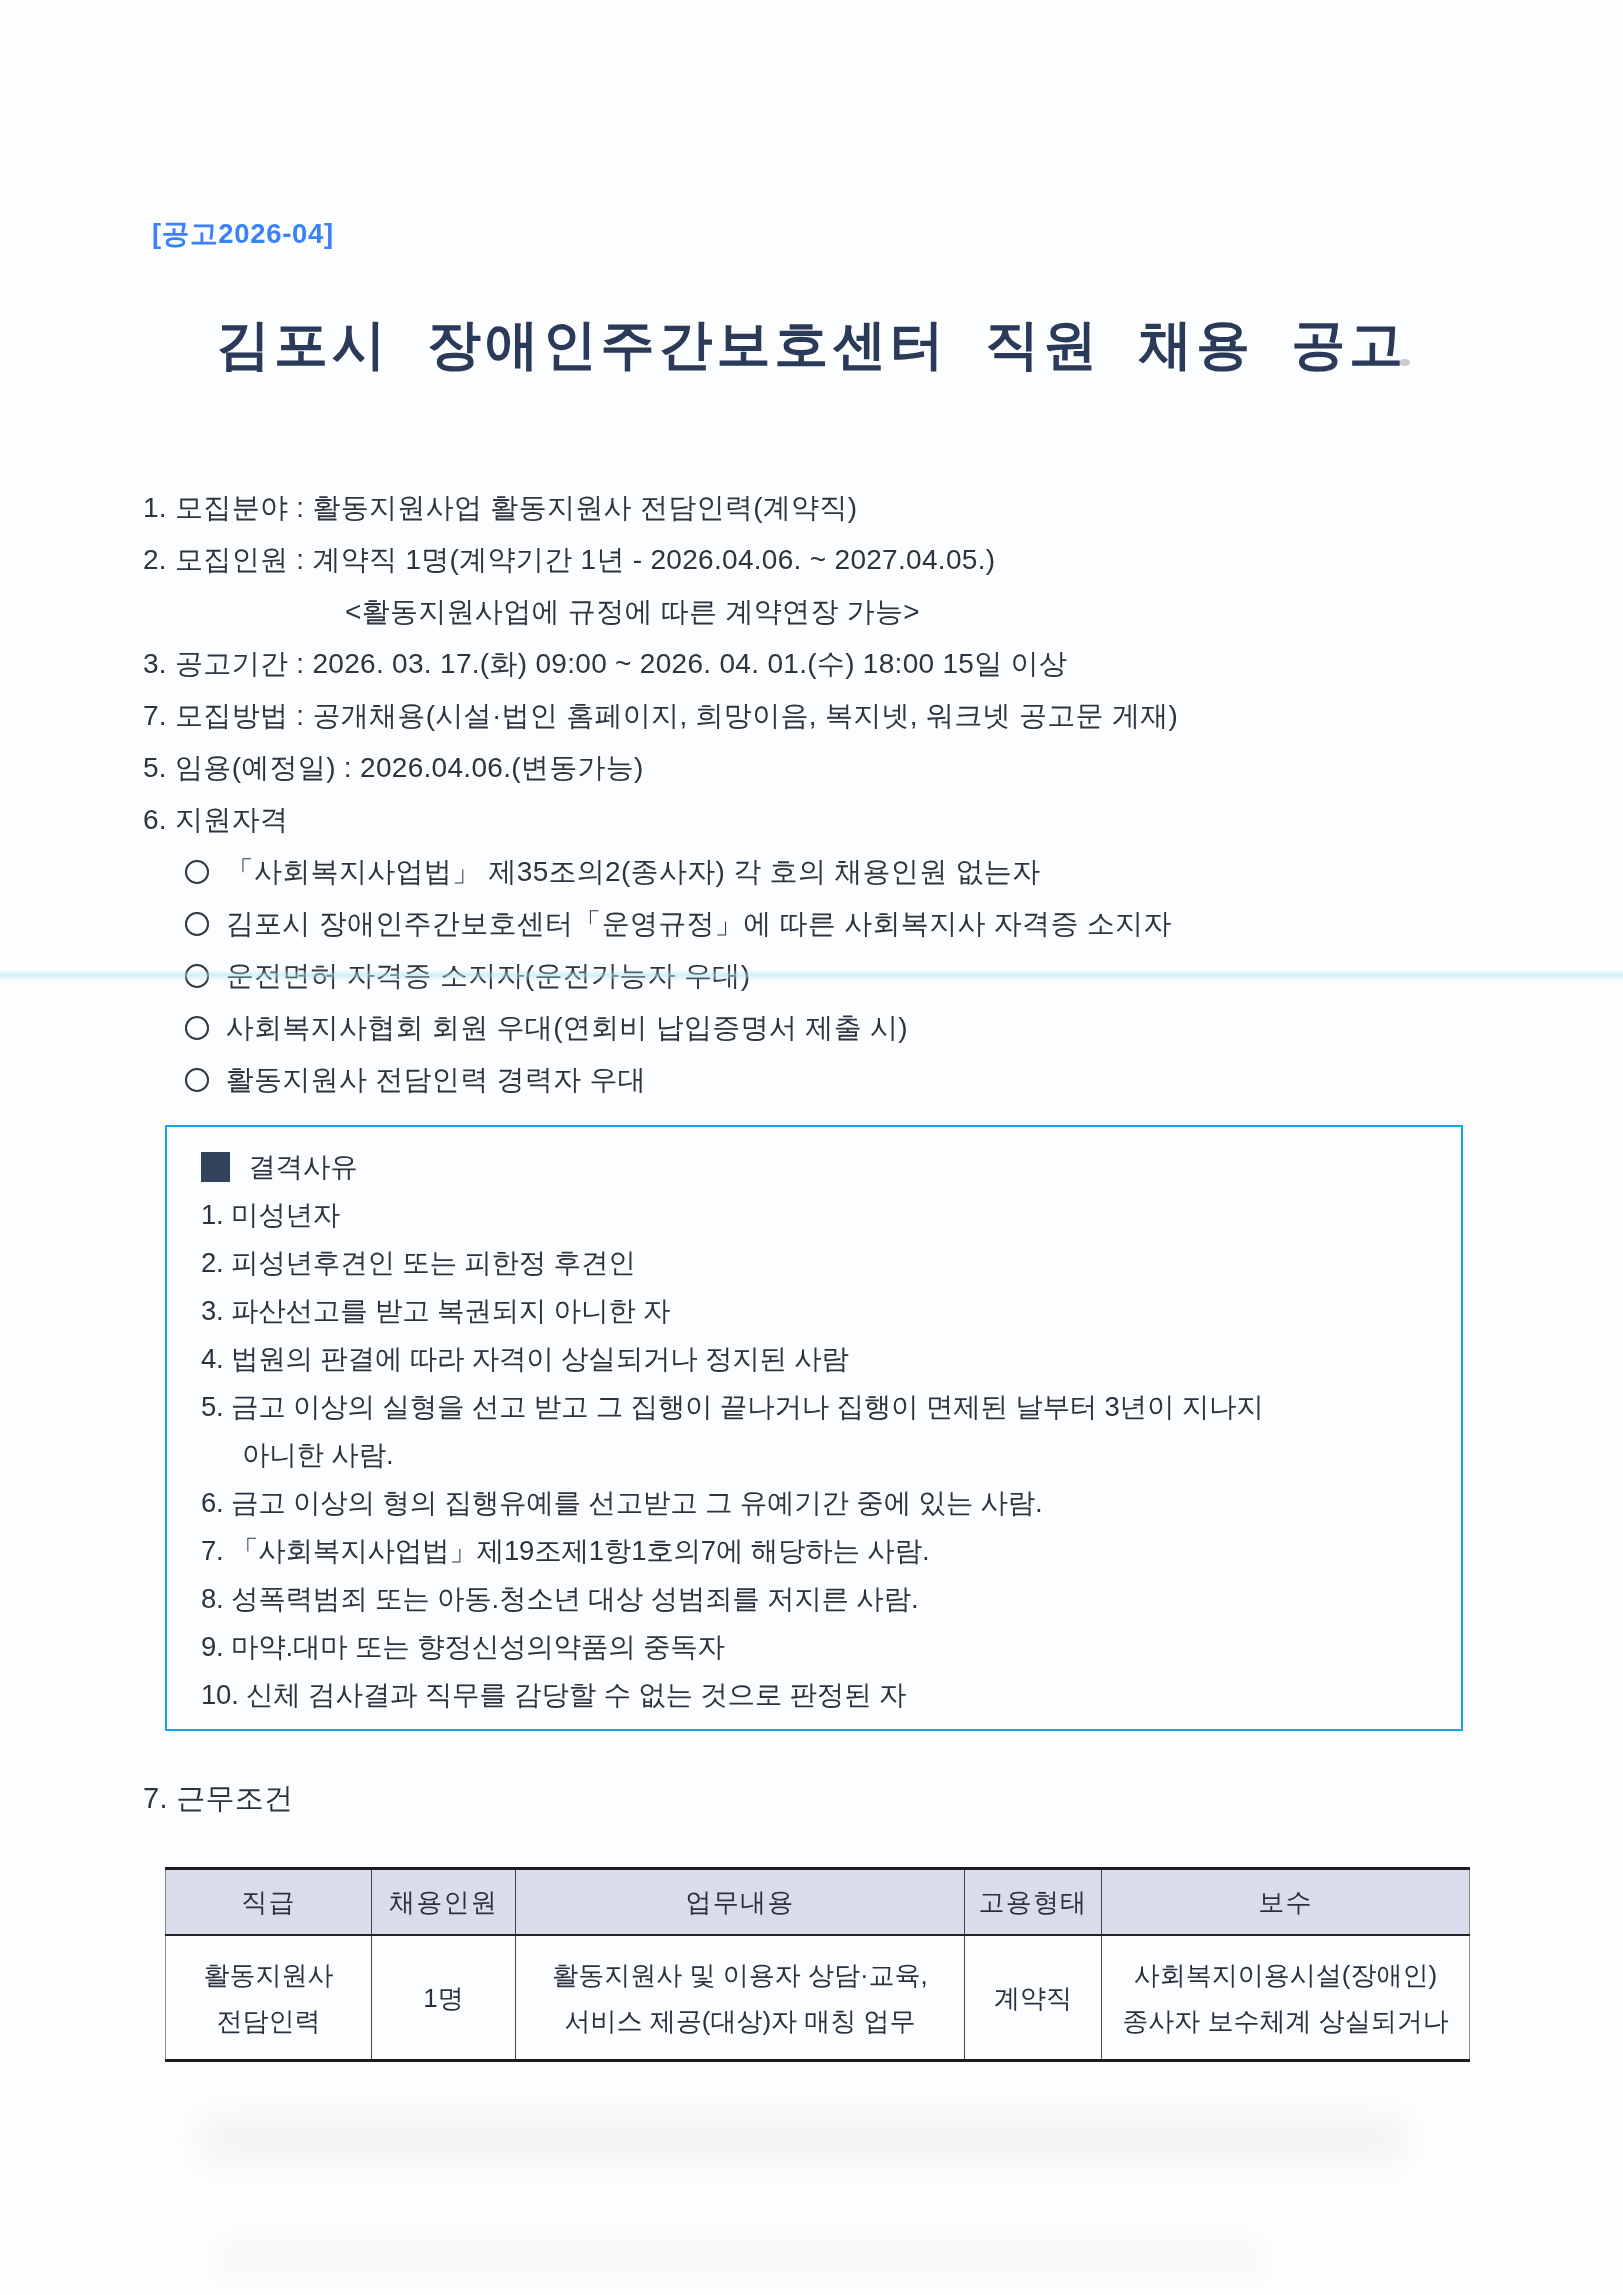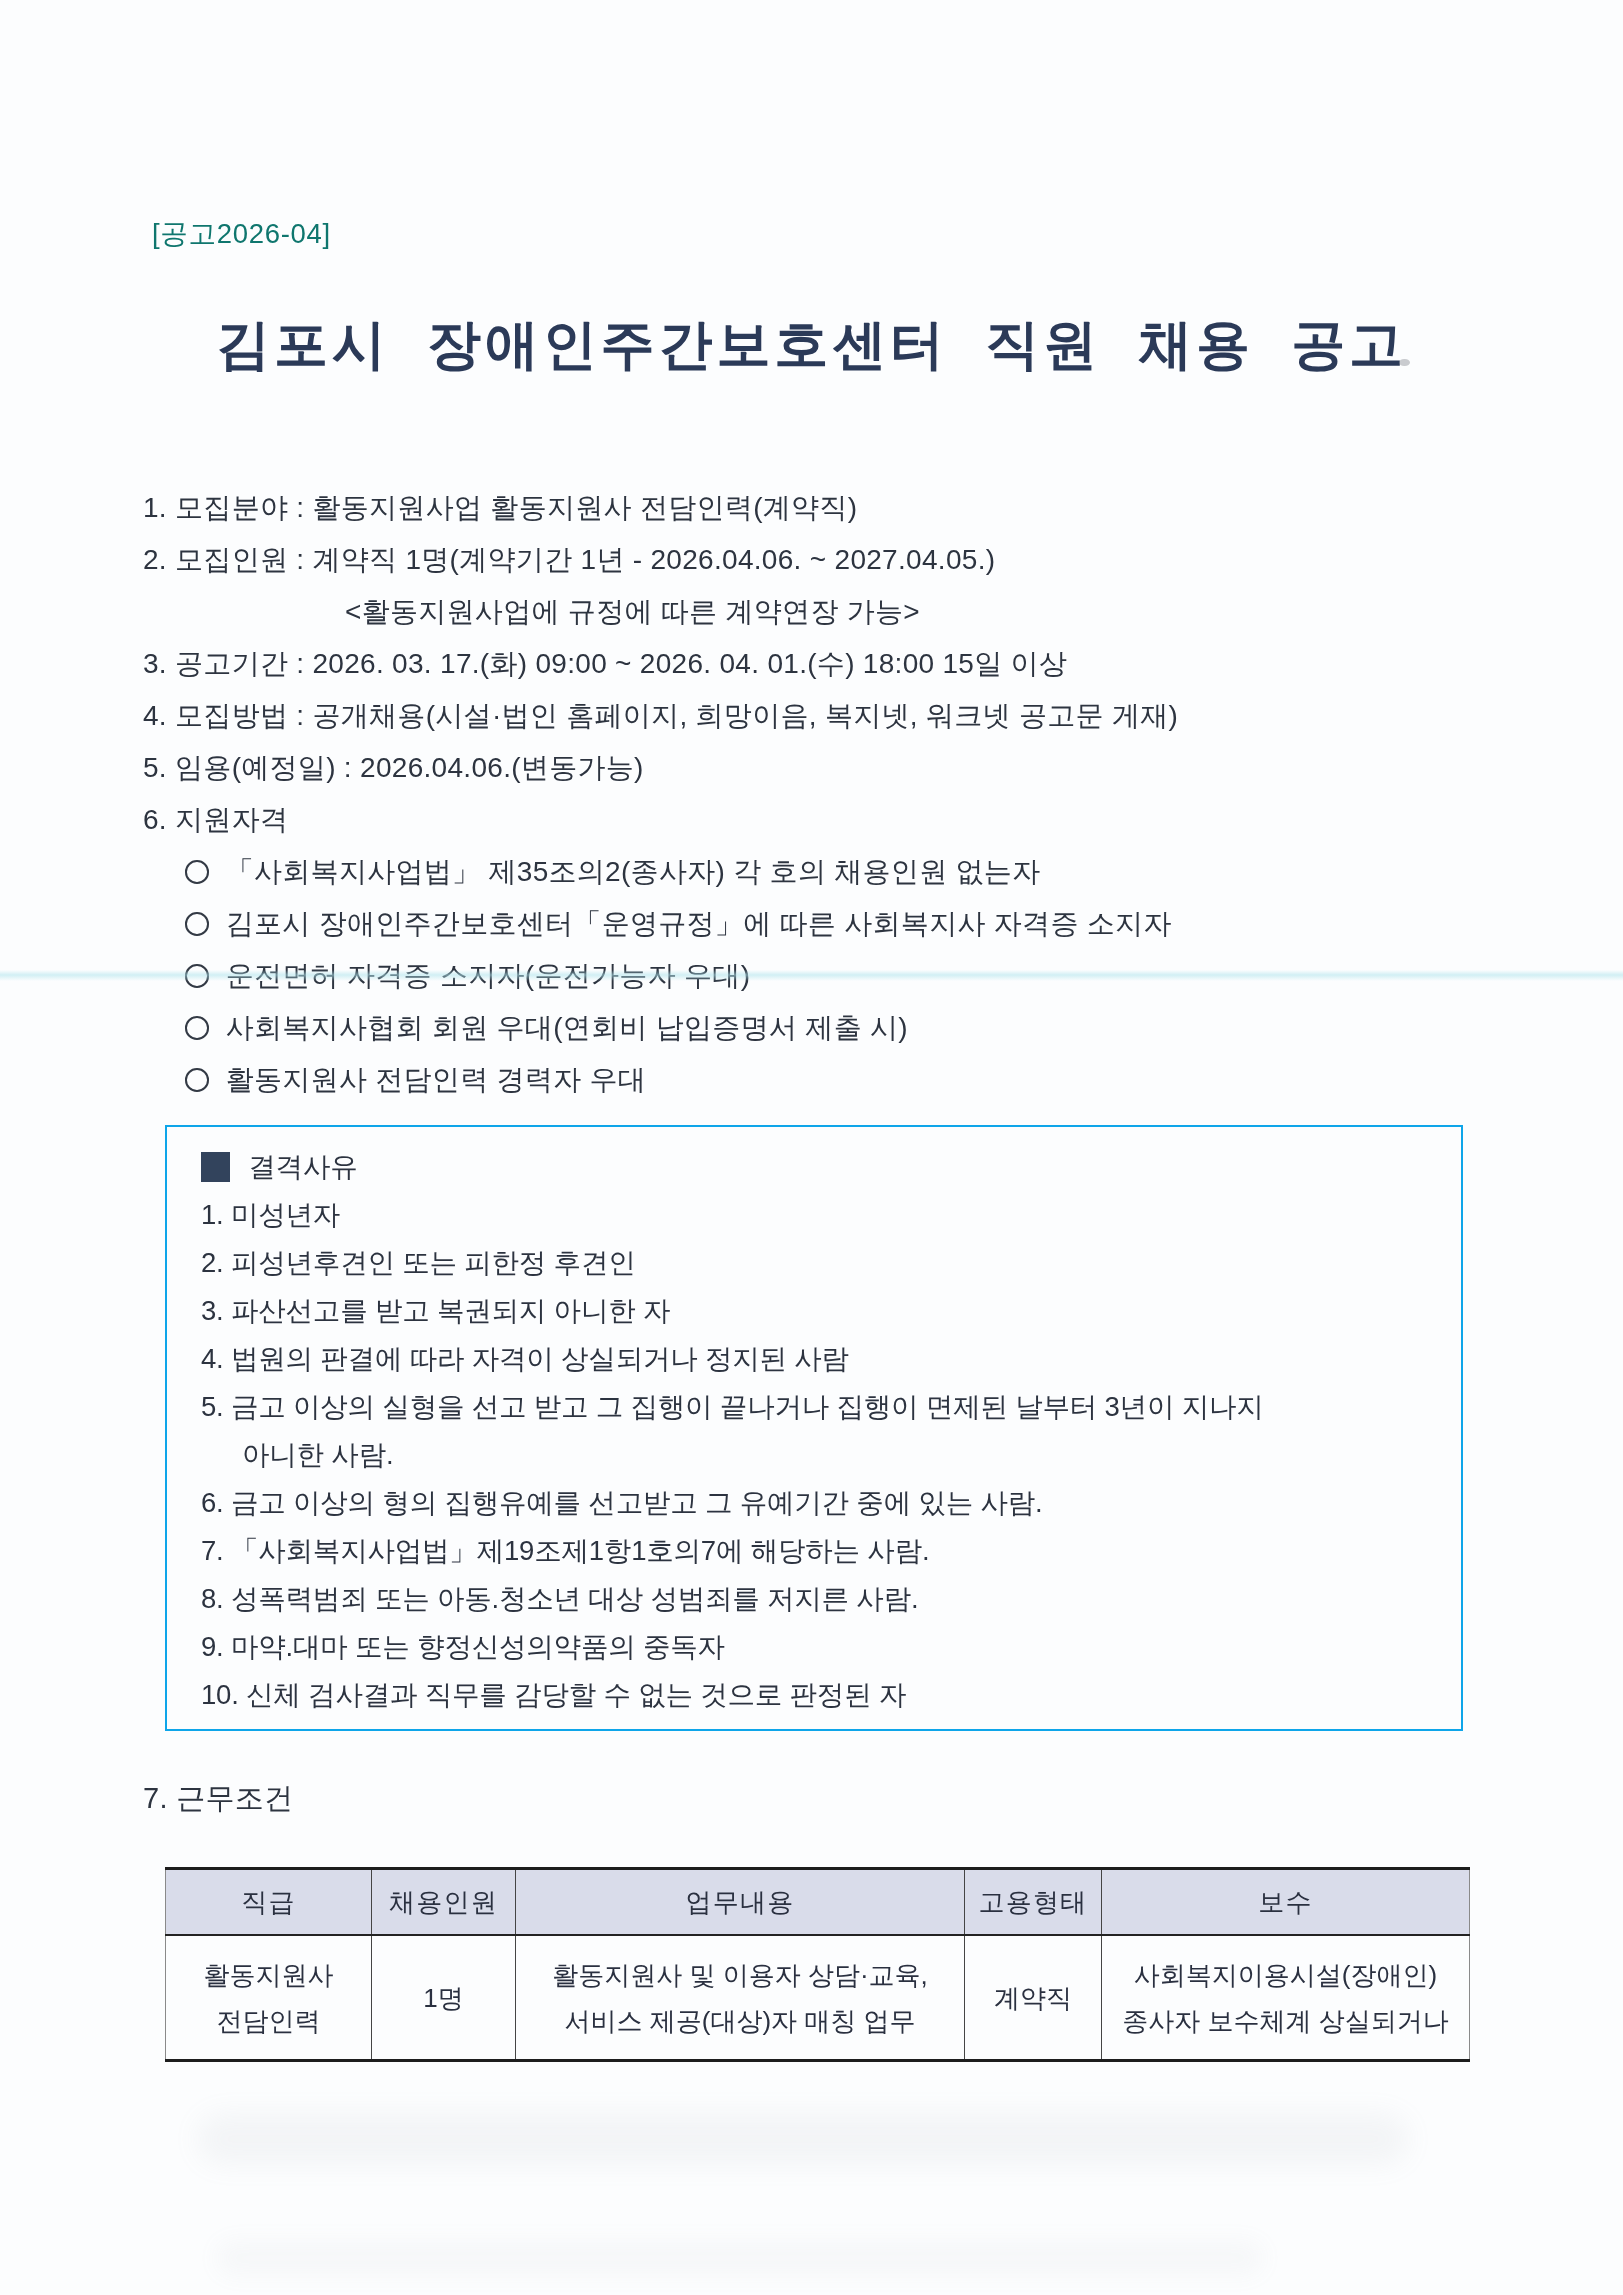--- a/index.html
+++ b/index.html
@@ -4,21 +4,21 @@
 <style>
   html,body { margin:0; padding:0; background:#ffffff; }
   #page {
     position:relative; width:1623px; height:2295px;
     background:#fcfdfe; overflow:hidden;
     color:#2d3440;
     font-family:"Liberation Sans","DejaVu Sans",sans-serif;
   }
   .notice-no {
     position:absolute; left:152px; top:216px;
-    font-size:27.5px; font-weight:400; letter-spacing:0.7px; color:#0f766e;
+    font-size:27.5px; font-weight:700; letter-spacing:0.7px; color:#3b82f6;
   }
   .title {
     position:absolute; left:0; right:0; top:317px; text-align:center;
     font-size:54px; font-weight:800; line-height:1;
     color:#2b3a58; letter-spacing:3.9px; word-spacing:18.3px; white-space:nowrap;
   }
   .title-dot {
     position:absolute; left:1399px; top:359px; width:10.5px; height:7.2px;
     background:#8b8f96; opacity:.45; border-radius:50%;
   }
@@ -79,21 +79,21 @@
   <div class="notice-no">[공고2026-04]</div>
 
   <div class="title">김포시 장애인주간보호센터 직원 채용 공고</div>
   <div class="title-dot"></div>
 
   <div class="list">
     <div class="line">1. 모집분야 : 활동지원사업 활동지원사 전담인력(계약직)</div>
     <div class="line">2. 모집인원 : 계약직 1명(계약기간 1년 - 2026.04.06. ~ 2027.04.05.)</div>
     <div class="line note-line">&lt;활동지원사업에 규정에 따른 계약연장 가능&gt;</div>
     <div class="line">3. 공고기간 : 2026. 03. 17.(화) 09:00 ~ 2026. 04. 01.(수) 18:00 15일 이상</div>
-    <div class="line">4. 모집방법 : 공개채용(시설·법인 홈페이지, 희망이음, 복지넷, 워크넷 공고문 게재)</div>
+    <div class="line">7. 모집방법 : 공개채용(시설·법인 홈페이지, 희망이음, 복지넷, 워크넷 공고문 게재)</div>
     <div class="line">5. 임용(예정일) : 2026.04.06.(변동가능)</div>
     <div class="line">6. 지원자격</div>
 
     <div class="line bullet-line">
       <span class="circle"></span>
       <span>「사회복지사업법」 제35조의2(종사자) 각 호의 채용인원 없는자</span>
     </div>
     <div class="line bullet-line">
       <span class="circle"></span>
       <span>김포시 장애인주간보호센터「운영규정」에 따른 사회복지사 자격증 소지자</span>

